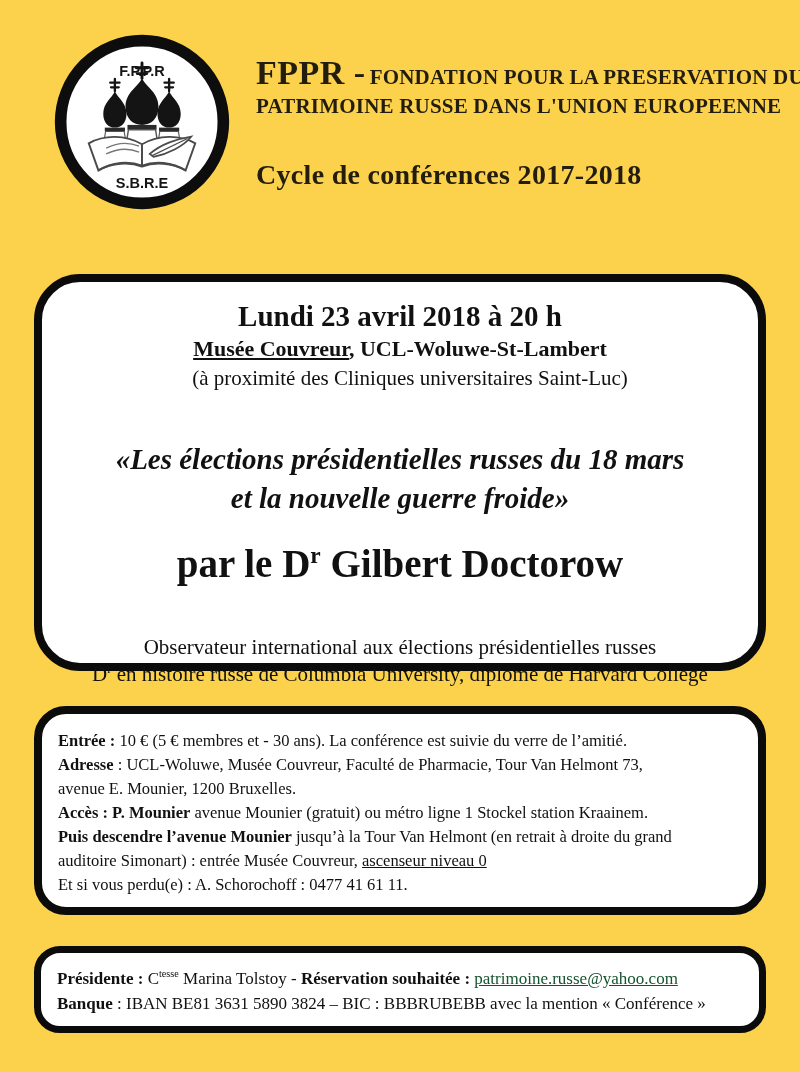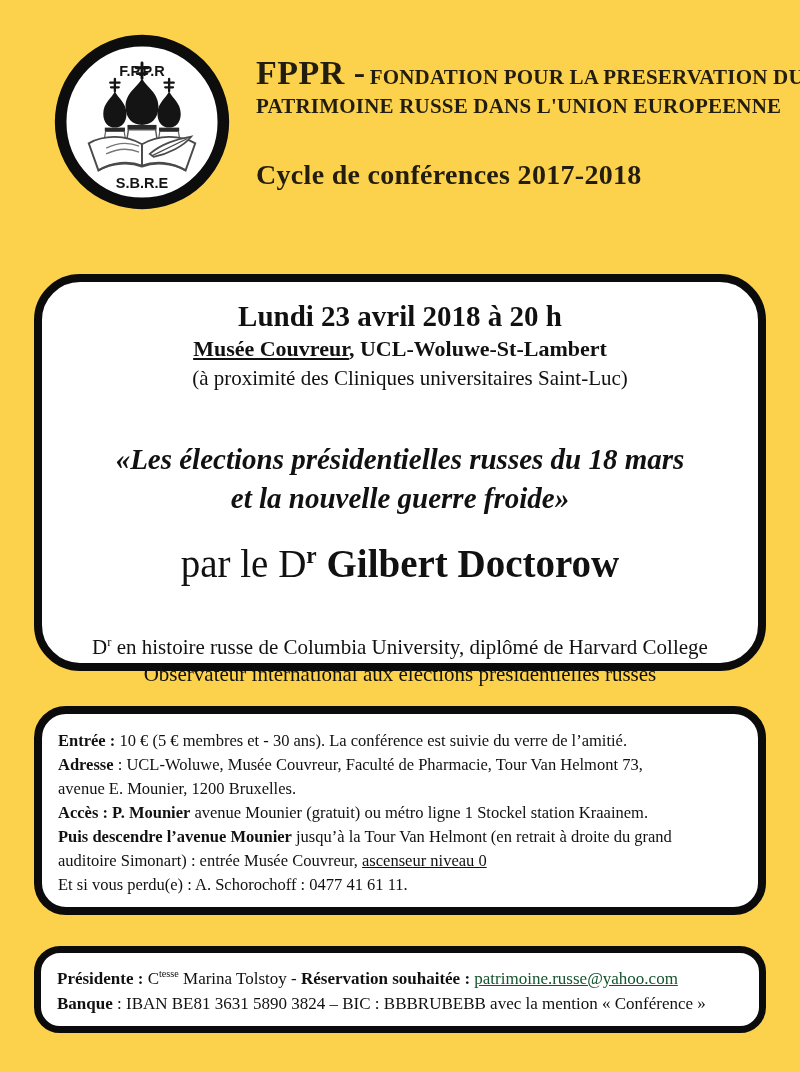--- a/index.html
+++ b/index.html
@@ -106,25 +106,25 @@
   <div class="rbox event-box">
     <div class="datetime">Lundi 23 avril 2018 à 20 h</div>
     <div class="venue"><span style="font-weight: bold; text-decoration: underline;">Musée Couvreur</span><span style="font-weight: bold;">, UCL-Woluwe-St-Lambert</span></div>
     <div class="venue-note">(à proximité des Cliniques universitaires Saint-Luc)</div>
 
     <div class="quote">
       <div>«Les élections présidentielles russes du 18 mars</div>
       <div>et la nouvelle guerre froide»</div>
     </div>
 
-    <div class="speaker"><span style="font-weight: normal;">par le D</span><sup style="font-weight: bold;">r</sup><span style="font-weight: bold;"> Gilbert Doctorow</span></div>
+    <div class="speaker"><span style="font-weight: bold;">par le D</span><sup style="font-weight: bold;">r</sup><span style="font-weight: bold;"> Gilbert Doctorow</span></div>
 
     <div class="bio">
+      <div>Observateur international aux élections présidentielles russes</div>
       <div><span>D</span><sup>r</sup><span> en histoire russe de Columbia University, diplômé de Harvard College</span></div>
-      <div>Observateur international aux élections présidentielles russes</div>
     </div>
   </div>
 
   <div class="rbox info-box">
     <div><span style="font-weight: bold;">Entrée :</span><span> 10 € (5 € membres et - 30 ans). La conférence est suivie du verre de l’amitié.</span></div>
     <div><span style="font-weight: bold;">Adresse</span><span> : UCL-Woluwe, Musée Couvreur, Faculté de Pharmacie, Tour Van Helmont 73,</span><br><span>avenue E. Mounier, 1200 Bruxelles.</span></div>
     <div><span style="font-weight: bold;">Accès :</span><span> </span><span style="font-weight: bold;">P. Mounier</span><span> avenue Mounier (gratuit) ou </span><span style="font-weight: normal;">métro ligne 1 Stockel station Kraainem.</span></div>
     <div><span style="font-weight: bold;">Puis descendre l’avenue Mounier</span><span> jusqu’à la Tour Van Helmont (en retrait à droite du grand</span><br><span>auditoire Simonart) : entrée Musée Couvreur, </span><span style="text-decoration: underline;">ascenseur niveau 0</span></div>
     <div><span>Et si vous perdu(e) : A. Schorochoff : 0477 41 61 11.</span></div>
   </div>

